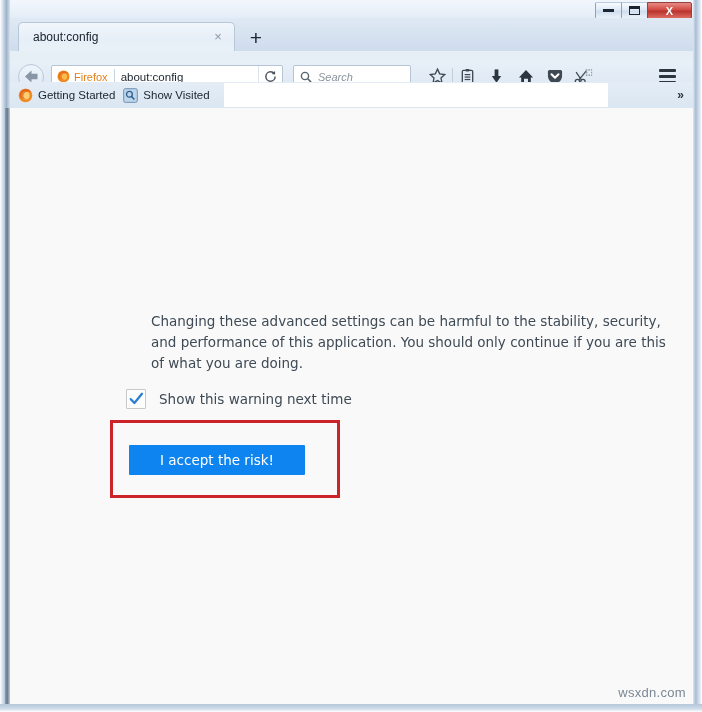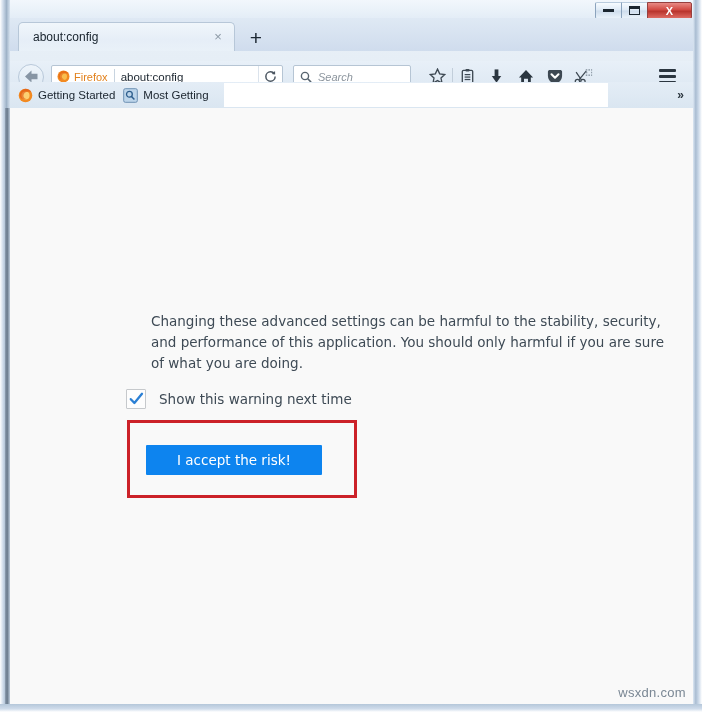--- a/index.html
+++ b/index.html
@@ -199,21 +199,21 @@
     background:#fdfdfd;
     border:1px solid #c6c9cc;
     border-radius:1px;
     display:flex; align-items:center; justify-content:center;
   }
   #checklabel {
     margin-left:13px; font-size:13.5px; color:#3e4a55;
     font-family:"DejaVu Sans", sans-serif;
   }
   #redbox {
-    position:absolute; left:117px; top:312px;
+    position:absolute; left:100px; top:312px;
     width:230px; height:78px;
     border:3px solid #cc2229;
     background:transparent;
   }
   #acceptbtn {
     position:absolute; left:16px; top:22px;
     width:176px; height:30px;
     background:#0d84ef;
     border:none; border-radius:1px;
     color:#ffffff;
@@ -375,31 +375,31 @@
       </svg>
       <span class="bmlabel">Getting Started</span>
     </div>
 
     <div class="bm">
       <svg width="15" height="15" viewBox="0 0 15 15">
         <rect x="0.7" y="0.7" width="13.6" height="13.6" rx="1.6" fill="#bdd5ea" stroke="#6d90b3" stroke-width="1"></rect>
         <circle cx="6.4" cy="6.3" r="2.9" fill="none" stroke="#2d5d8c" stroke-width="1.3"></circle>
         <line x1="8.5" y1="8.4" x2="11.4" y2="11.4" stroke="#2d5d8c" stroke-width="1.5"></line>
       </svg>
-      <span class="bmlabel">Most Getting</span>
+      <span class="bmlabel">Show Visited</span>
     </div>
 
     <div id="bmoverflow">»</div>
   </div>
 
   <div id="content">
     <div id="page">
 
 
-      <div id="warnBody">Changing these advanced settings can be harmful to the stability, security, and performance of this application. You should only harmful if you are sure of what you are doing.</div>
+      <div id="warnBody">Changing these advanced settings can be harmful to the stability, security, and performance of this application. You should only continue if you are this of what you are doing.</div>
 
       <div id="checkrow">
         <div id="checkbox">
           <svg width="15" height="14" viewBox="0 0 15 14">
             <path d="M1.8 7.2 L5.4 11 L13 1.8" fill="none" stroke="#2a7fd4" stroke-width="2.3" stroke-linecap="round" stroke-linejoin="round"></path>
           </svg>
         </div>
         <span id="checklabel">Show this warning next time</span>
       </div>
 

